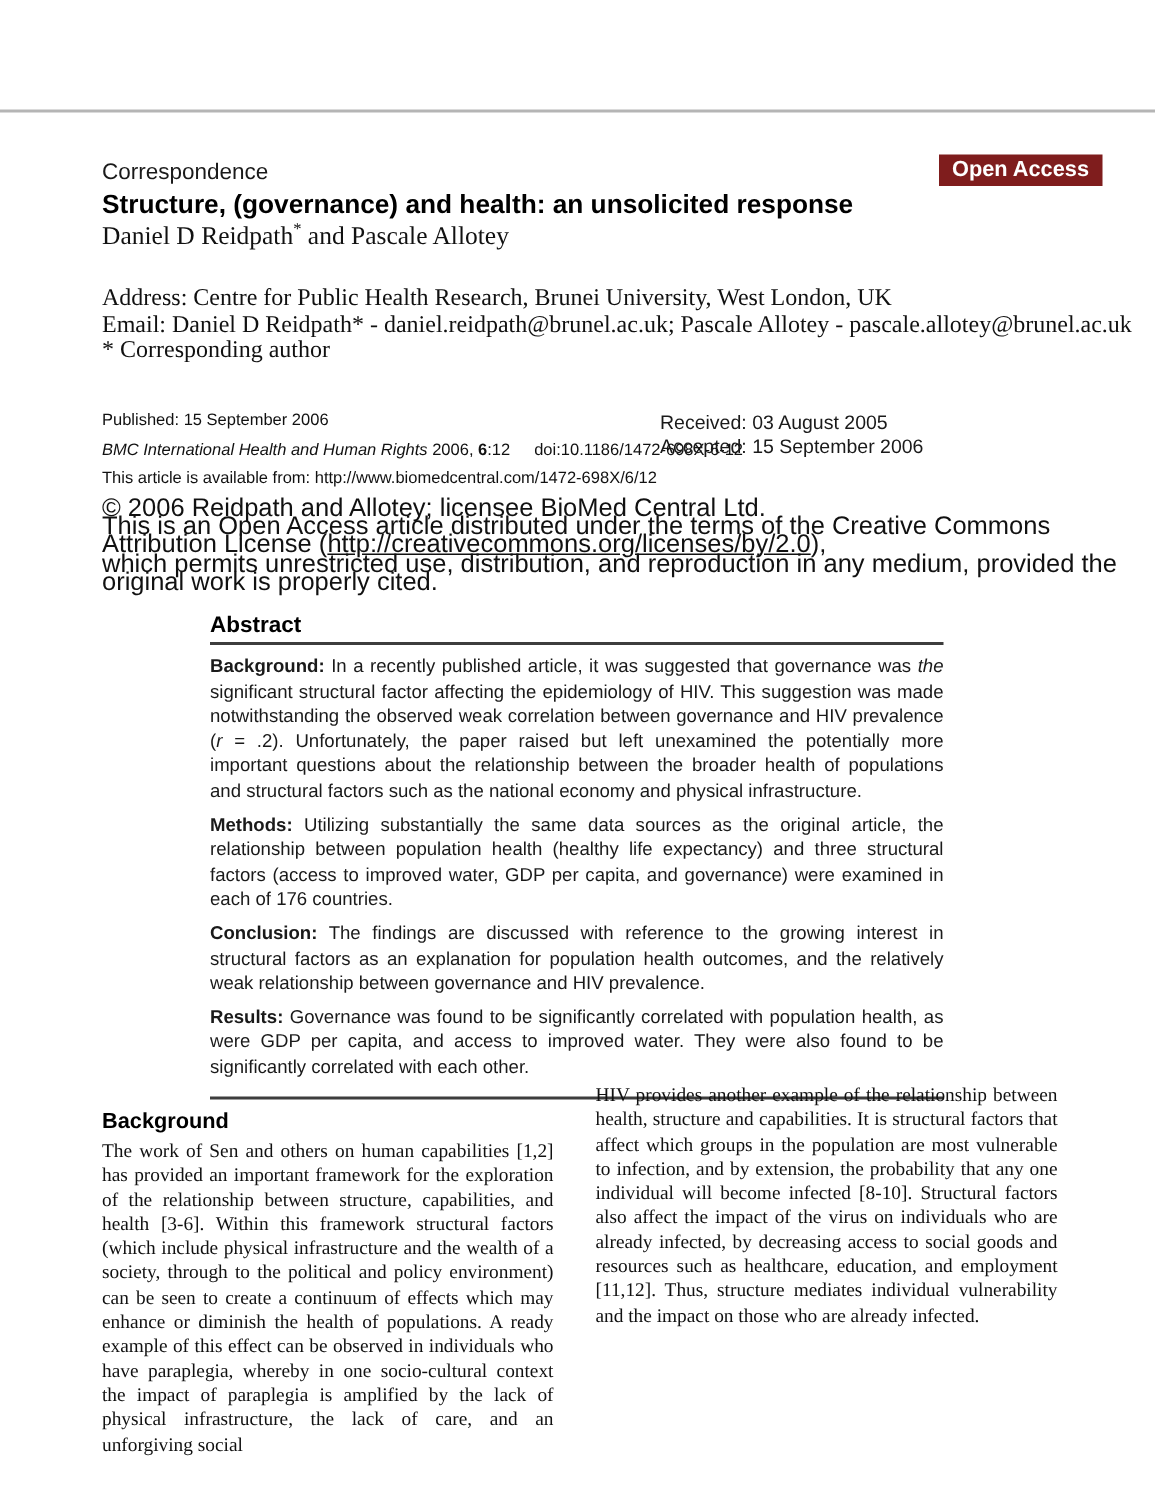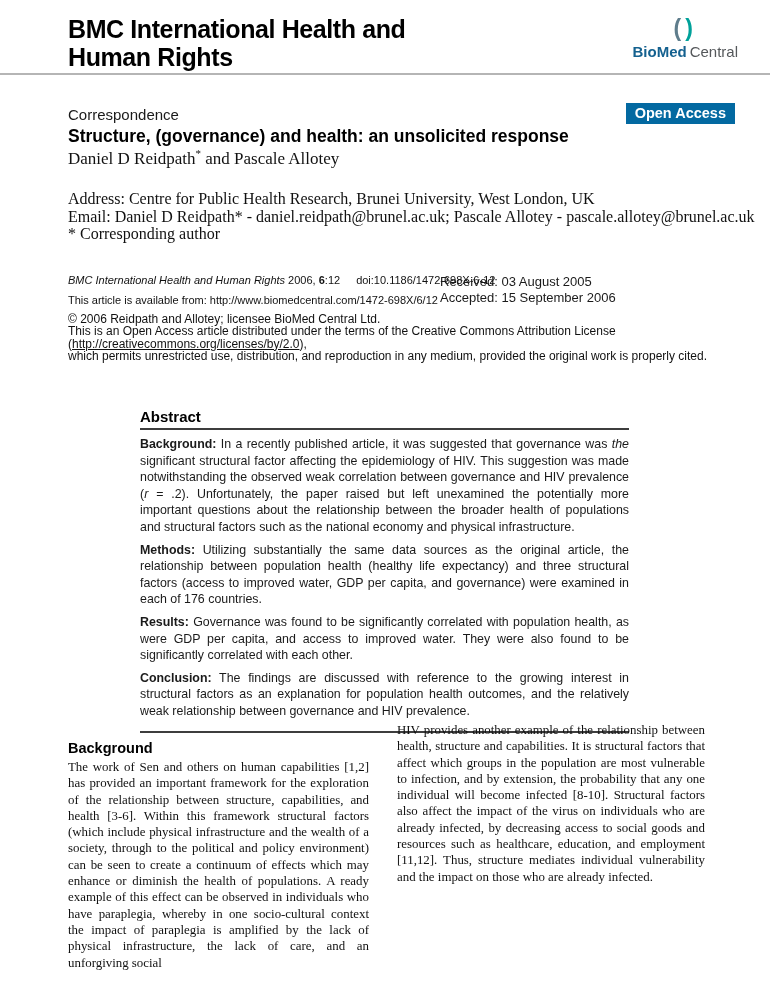--- a/index.html
+++ b/index.html
@@ -15,32 +15,32 @@
   .logo-parens { font-size:23px; font-weight:bold; line-height:1; letter-spacing:4px; }
   .paren-left { color:#5f7d8c; }
   .paren-right { color:#00a19a; }
   .logo-text { font-size:15px; margin-top:3px; white-space:nowrap; }
   .logo-biomed { font-weight:bold; color:#14618f; }
   .logo-central { color:#55585b; margin-left:3px; }
   .header-rule { position:absolute; left:0; top:73px; width:770px; height:2px; background:#b5b5b5; }
   
   .type-row { position:absolute; left:68px; top:103px; width:667px; display:flex; justify-content:space-between; align-items:flex-start;gap:48px; }
   .article-type { font-size:15px; color:#1a1a1a; padding-top:3px; }
-  .open-access-badge { background:#0369a1; color:#ffffff; font-weight:bold; font-size:14.5px; padding:2px 9px 3px; }
+  .open-access-badge { background:#7f1d1d; color:#ffffff; font-weight:bold; font-size:14.5px; padding:2px 9px 3px; }
   .article-title { position:absolute; left:68px; top:126px; margin:0; font-size:17.5px; font-weight:bold; color:#000; }
   .authors { position:absolute; left:68px; top:147px; font-family:"Liberation Serif", serif; font-size:17px; color:#111; }
   .authors sup { font-size:11px; }
   .address-block { position:absolute; left:68px; top:190px; font-family:"Liberation Serif", serif; font-size:16px; line-height:17.5px; color:#111; }
   
   .meta-left { position:absolute; left:68px; top:274px; font-size:11px; color:#111; }
   .meta-line { margin:0 0 7.5px; }
   .cit-journal { font-style:italic; }
   .cit-vol { font-weight:bold; }
   .cit-doi { margin-left:16px; }
-  .fine-block { margin-top:0; font-size:12px; line-height:12.4px; }
+  .fine-block { margin-top:0; font-size:17px; line-height:12.4px; }
   .license-url { text-decoration:underline; color:#111; }
   
   .abstract { position:absolute; left:140px; top:408px; width:489px; }
   .abstract-heading { font-size:15px; font-weight:bold; margin:0 0 3px; color:#000; }
   .abs-rule { border:none; border-top:2px solid #3d3d3d; margin:0; }
   .abs-p { font-size:12.4px; line-height:16.6px; text-align:justify; margin:6px 0 0; color:#1a1a1a; }
   .abs-label { font-weight:bold; }
   .abs-it { font-style:italic; }
   .abs-rule-bottom { border:none; border-top:2px solid #3d3d3d; margin:11px 0 0; }
   
@@ -52,68 +52,59 @@
   
   .footer { position:absolute; right:64px; top:948px; text-align:right; color:#222; }
   .footer-page { font-size:12.5px; }
   .footer-note { font-size:10.5px; font-style:italic; margin-top:3px; }
 </style>
 </head>
 <body>
 
 <div class="page">
 
-  <header class="masthead">
-    <div class="journal-title">
-      <div>BMC International Health and</div>
-      <div>Human Rights</div>
-    </div>
-    <div class="logo">
-      <div class="logo-parens"><span class="paren-left">(</span><span class="paren-right">)</span></div>
-      <div class="logo-text"><span class="logo-biomed">BioMed</span><span class="logo-central">Central</span></div>
-    </div>
-  </header>
   <div class="header-rule"></div>
 
   <div class="type-row">
     <span class="article-type">Correspondence</span>
     <span class="open-access-badge">Open Access</span>
   </div>
 
   <h1 class="article-title">Structure, (governance) and health: an unsolicited response</h1>
   <div class="authors"><span>Daniel D Reidpath</span><sup>*</sup><span> and Pascale Allotey</span></div>
 
   <div class="address-block">
     <div>Address: Centre for Public Health Research, Brunei University, West London, UK</div>
     <div>Email: Daniel D Reidpath* - daniel.reidpath@brunel.ac.uk; Pascale Allotey - pascale.allotey@brunel.ac.uk</div>
     <div>* Corresponding author</div>
   </div>
 
   <div class="meta-left">
+    <p class="meta-line">Published: 15 September 2006</p>
     <p class="meta-line"><span class="cit-journal">BMC International Health and Human Rights</span><span> 2006, </span><span class="cit-vol">6</span><span>:12</span><span class="cit-doi">doi:10.1186/1472-698X-6-12</span></p>
     <p class="meta-line"><span>This article is available from: </span><span>http://www.biomedcentral.com/1472-698X/6/12</span></p>
     <div class="fine-block">
       <div>© 2006 Reidpath and Allotey; licensee BioMed Central Ltd.</div>
       <div><span>This is an Open Access article distributed under the terms of the Creative Commons Attribution License (</span><span class="license-url">http://creativecommons.org/licenses/by/2.0</span><span>),</span></div>
       <div>which permits unrestricted use, distribution, and reproduction in any medium, provided the original work is properly cited.</div>
     </div>
   </div>
 
   <div class="meta-right" style="position:absolute; left:440px; top:274px; font-size:13px; line-height:16px;">
     <div>Received: 03 August 2005</div>
     <div>Accepted: 15 September 2006</div>
   </div>
 
   <section class="abstract">
     <h2 class="abstract-heading">Abstract</h2>
     <hr class="abs-rule">
     <p class="abs-p"><span class="abs-label">Background:</span><span> In a recently published article, it was suggested that governance was </span><span class="abs-it">the</span><span> significant structural factor affecting the epidemiology of HIV. This suggestion was made notwithstanding the observed weak correlation between governance and HIV prevalence (</span><span class="abs-it">r</span><span> = .2). Unfortunately, the paper raised but left unexamined the potentially more important questions about the relationship between the broader health of populations and structural factors such as the national economy and physical infrastructure.</span></p>
     <p class="abs-p"><span class="abs-label">Methods:</span><span> Utilizing substantially the same data sources as the original article, the relationship between population health (healthy life expectancy) and three structural factors (access to improved water, GDP per capita, and governance) were examined in each of 176 countries.</span></p>
+    <p class="abs-p"><span class="abs-label">Conclusion:</span><span> The findings are discussed with reference to the growing interest in structural factors as an explanation for population health outcomes, and the relatively weak relationship between governance and HIV prevalence.</span></p>
     <p class="abs-p"><span class="abs-label">Results:</span><span> Governance was found to be significantly correlated with population health, as were GDP per capita, and access to improved water. They were also found to be significantly correlated with each other.</span></p>
-    <p class="abs-p"><span class="abs-label">Conclusion:</span><span> The findings are discussed with reference to the growing interest in structural factors as an explanation for population health outcomes, and the relatively weak relationship between governance and HIV prevalence.</span></p>
     <hr class="abs-rule-bottom">
   </section>
 
   <section class="col-left">
     <h2 class="section-heading">Background</h2>
     <p class="body-text">The work of Sen and others on human capabilities [1,2] has provided an important framework for the exploration of the relationship between structure, capabilities, and health [3-6]. Within this framework structural factors (which include physical infrastructure and the wealth of a society, through to the political and policy environment) can be seen to create a continuum of effects which may enhance or diminish the health of populations. A ready example of this effect can be observed in individuals who have paraplegia, whereby in one socio-cultural context the impact of paraplegia is amplified by the lack of physical infrastructure, the lack of care, and an unforgiving social</p>
   </section>
   <section class="col-right">
     <p class="body-text">HIV provides another example of the relationship between health, structure and capabilities. It is structural factors that affect which groups in the population are most vulnerable to infection, and by extension, the probability that any one individual will become infected [8-10]. Structural factors also affect the impact of the virus on individuals who are already infected, by decreasing access to social goods and resources such as healthcare, education, and employment [11,12]. Thus, structure mediates individual vulnerability and the impact on those who are already infected.</p>
   </section>

